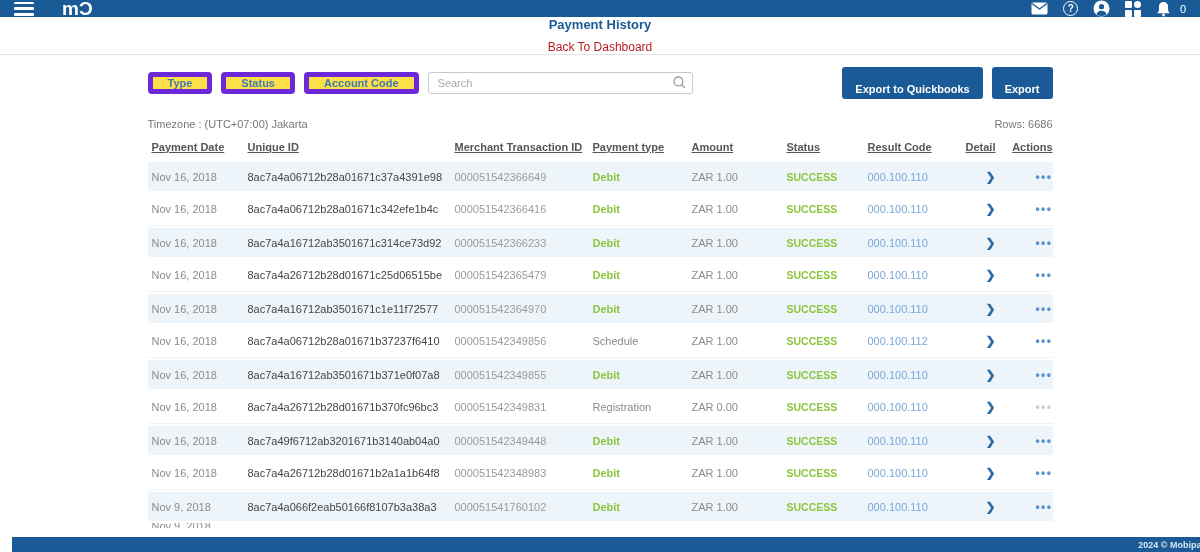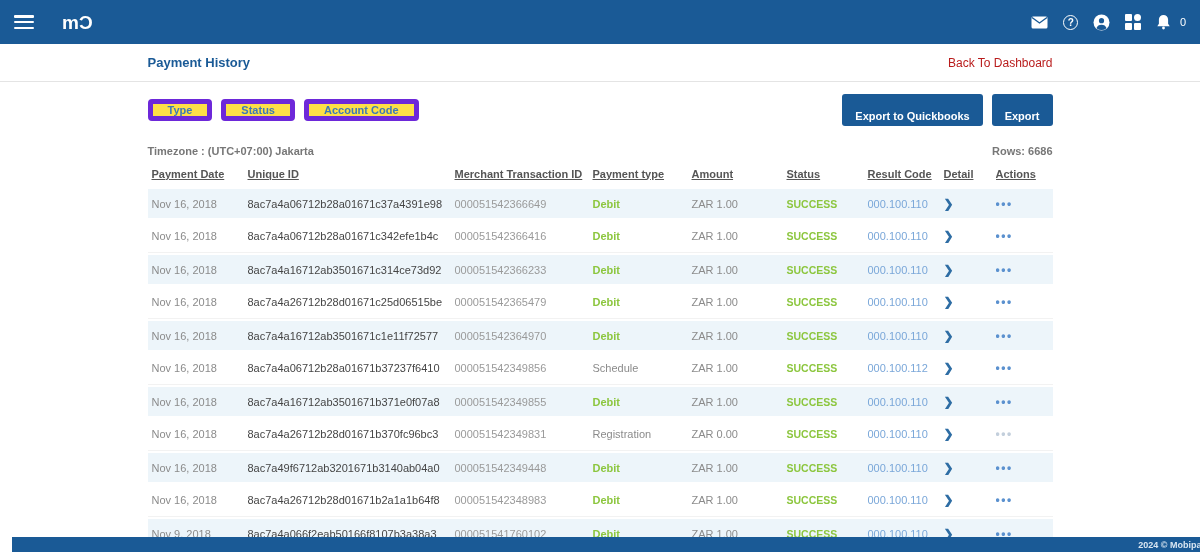--- a/index.html
+++ b/index.html
@@ -6,21 +6,21 @@
   html, body { width: 1200px; height: 552px; overflow: hidden; }
   body {
     font-family: "Liberation Sans", sans-serif;
     background: #ffffff;
     position: relative;
     color: #555;
   }
 
   
   .topbar {
-    height: 44px;
+    height: 17px;
     background: #1a5a96;
     display: flex;
     align-items: center;
     padding: 0 14px 0 10px;
   }
   .hamburger { width: 20px; height: 14px; display: flex; flex-direction: column; justify-content: space-between; cursor: pointer; margin-left: 4px; }
   .hamburger span { display: block; height: 2.5px; background: #fff; border-radius: 1px; }
   .logo {
     color: #fff; font-size: 19px; font-weight: 700; letter-spacing: 0px;
     margin-left: 28px; cursor: pointer; line-height: 1;
@@ -34,21 +34,21 @@
   }
   .apps-grid { display: grid; grid-template-columns: 7px 7px; grid-template-rows: 7px 7px; gap: 2px; }
   .apps-grid i { background: #fff; display: block; border-radius: 1px; }
   .apps-grid i.round { border-radius: 50%; }
   .bell-count { color: #fff; font-size: 11px; margin-left: -6px; }
 
   
   .subheader { height: 38px; background: #fff; border-bottom: 1px solid #e4e4e4; }
   .subheader-inner {
     width: 905px; margin: 0 auto; height: 100%;
-    display: flex; align-items: center; justify-content: space-between;
+    display: flex; align-items: center; justify-content: space-between; flex-direction: column;
   }
   .page-title { color: #1a5a96; font-size: 13px; font-weight: 700; }
   .back-link { color: #b91c1c; font-size: 12px; text-decoration: none; cursor: pointer; }
 
   
   .content { width: 905px; margin: 0 auto; }
 
   .filter-row { margin-top: 12px; display: flex; align-items: center; }
   .pill-btn {
     border: 5px solid #6d28d9; color: #3d7ab5; background: #fde047;
@@ -64,32 +64,32 @@
   .search-icon { position: absolute; right: 7px; top: 4px; }
   .filter-spacer { flex: 1; }
   .solid-btn {
     background: #1a5a96; color: #fff; border: none; font-family: inherit;
     font-size: 11px; font-weight: 700; height: 23px; padding: 16px 13px;
     border-radius: 3px; cursor: pointer; margin-left: 9px;
   }
 
   .meta-row {
     margin-top: 19px; display: flex; justify-content: space-between;
-    font-size: 11px; color: #777; font-weight: bold;
+    font-size: 11px; color: #777;
   }
 
   
   .grid-row {
     display: grid;
     grid-template-columns: 96px 207px 138px 99px 95px 81px 80px 52px 57px;
     align-items: center;
   }
   .thead { margin-top: 3px; height: 27px; color: #555; font-size: 11px; font-weight: 700; text-decoration: underline; }
   .cell { padding-left: 4px; overflow: hidden; white-space: nowrap; }
-  .cell.c-detail, .cell.c-actions { text-align: left; padding-left: 0; }
+  .cell.c-detail, .cell.c-actions { text-align: right; padding-left: 0; }
   .row { height: 33px; font-size: 11px; border-bottom: 1px solid #f2f2f2; background: #fff; }
   .row.alt { background: #edf5fa; border-top: 2px solid #fff; border-bottom: 2px solid #fff; }
   .c-date { color: #8b8b8b; }
   .c-uid { color: #454545; font-weight: 400; }
   .c-mtid { color: #9a9a9a; }
   .c-type { font-weight: 700; color: #8cc63e; }
   .c-type.plain { font-weight: 400; color: #8b8b8b; }
   .c-amount { color: #8b8b8b; }
   .c-status { color: #8cc63e; font-weight: 700; font-size: 10.5px; }
   .c-result { color: #7aa7d9; cursor: pointer; }
@@ -161,20 +161,29 @@
     <a class="back-link">Back To Dashboard</a>
   </div>
 </div>
 
 <div class="content">
 
   <div class="filter-row">
     <button class="pill-btn">Type</button>
     <button class="pill-btn">Status</button>
     <button class="pill-btn">Account Code</button>
+    <div class="search-wrap">
+      <input class="search-input" type="text" placeholder="Search" style="">
+      <span class="search-icon">
+        <svg width="13" height="13" viewBox="0 0 13 13">
+            <circle cx="5.4" cy="5.4" r="4.4" fill="none" stroke="#9b9b9b" stroke-width="1.3"></circle>
+            <line x1="8.7" y1="8.7" x2="12" y2="12" stroke="#9b9b9b" stroke-width="1.3"></line>
+          </svg>
+      </span>
+    </div>
     <div class="filter-spacer"></div>
     <button class="solid-btn">Export to Quickbooks</button>
     <button class="solid-btn">Export</button>
   </div>
 
   <div class="meta-row">
     <span>Timezone : (UTC+07:00) Jakarta</span>
     <span>Rows: 6686</span>
   </div>
 

